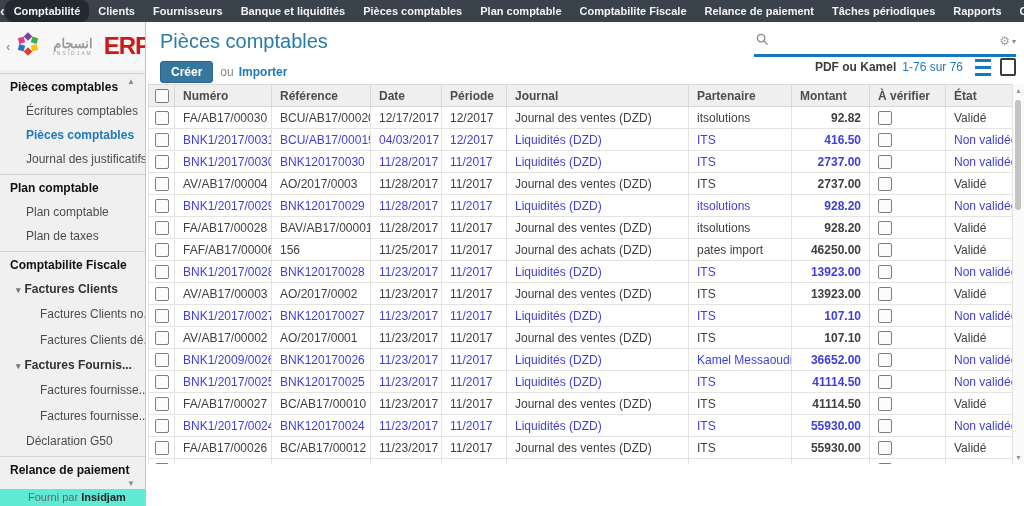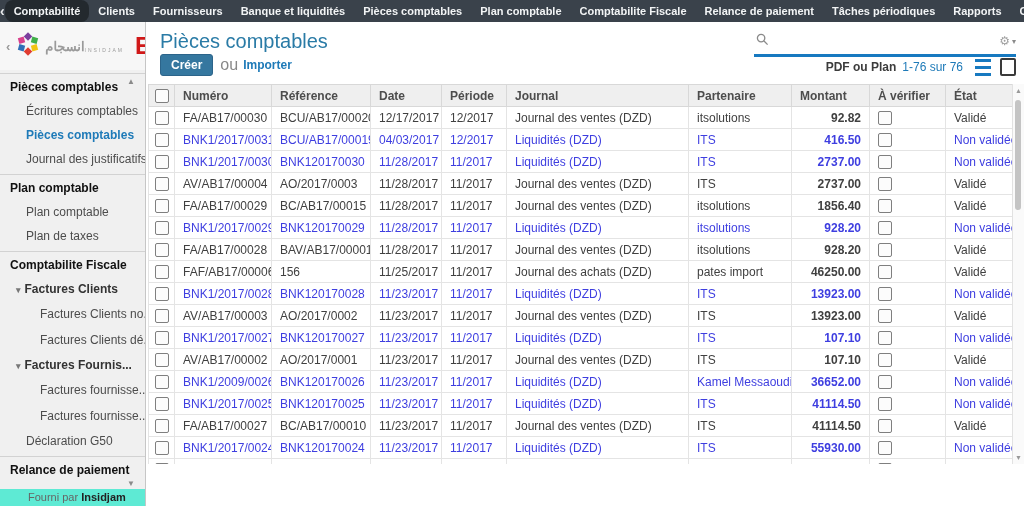--- a/index.html
+++ b/index.html
@@ -16,21 +16,21 @@
   .nav-item.active{background:#23292e;}
 
   
   .app{display:flex;height:484px;}
 
   
   .sidebar{width:145px;min-width:145px;background:#f0f0f0;border-right:1px solid #c6c6c6;
     position:relative;overflow:hidden;}
   .logo-row{height:48px;display:flex;align-items:center;background:#f7f7f7;padding:0 4px 0 6px;cursor:pointer;}
   .logo-back{color:#9a9a9a;font-size:13px;font-weight:bold;margin-right:3px;}
-  .logo-text{display:flex;flex-direction:row;align-items:flex-end;line-height:1;margin:0 3px 0 2px;}
+  .logo-text{display:flex;flex-direction:column;align-items:flex-start;line-height:1;margin:0 3px 0 10px;}
   .logo-arabic{font-size:13px;font-weight:bold;color:#9a9a9a;}
   .logo-latin{font-size:5px;letter-spacing:2px;color:#9a9a9a;margin-top:1px;}
   .logo-sep{width:1px;height:22px;background:#cfcfcf;margin:0 4px;}
   .logo-erp{font-size:24px;font-weight:900;color:#d01818;letter-spacing:-1px;}
 
   .sb-menu{font-size:12px;}
   .sb-link{padding:5px 8px 5px 26px;color:#4c4c4c;cursor:pointer;white-space:nowrap;overflow:hidden;}
   .sb-link.active{color:#1e7ab8;font-weight:bold;}
   .sb-header{padding:6px 8px 5px 10px;font-weight:bold;color:#111;border-top:1px solid #d2d2d2;
     margin-top:3px;white-space:nowrap;}
@@ -50,24 +50,24 @@
   .page-title{margin:0;padding:8px 0 0 14px;font-size:20px;font-weight:400;color:#2a7ba6;}
   .searchbox{position:absolute;top:8px;right:8px;width:262px;height:24px;
     border-bottom:3px solid #1779c0;display:flex;align-items:center;}
   .search-mag{margin:0 4px 2px 2px;}
   .search-input{flex:1;border:none;outline:none;background:transparent;font-size:12px;
     font-family:"Liberation Sans",sans-serif;min-width:20px;}
   .search-opts{display:flex;align-items:center;color:#a0a0a0;cursor:pointer;margin-bottom:2px;}
   .search-opts .gear{font-size:12px;}
   .search-opts .caret{font-size:8px;color:#8a8a8a;margin-left:2px;}
 
-  .controls{position:absolute;left:14px;top:32px;display:flex;align-items:center;}
+  .controls{position:absolute;left:14px;top:39px;display:flex;align-items:center;}
   .btn-create{background:#35779f;border:1px solid #2c648a;color:#fff;font-weight:bold;font-size:12px;
     padding:3px 10px;border-radius:3px;cursor:pointer;font-family:"Liberation Sans",sans-serif;}
-  .or-label{color:#888;font-size:16px;margin:0 5px 0 7px;}
+  .or-label{color:#888;font-size:12px;margin:0 5px 0 7px;}
   .import-link{color:#1e7ab8;font-size:12px;font-weight:bold;cursor:pointer;text-decoration:none;}
 
   .view-controls{position:absolute;right:8px;top:36px;display:flex;align-items:center;}
   .export-link{font-size:12px;font-weight:bold;color:#3c3c3c;cursor:pointer;text-decoration:none;}
   .pager{font-size:12px;color:#1e7ab8;margin-left:6px;cursor:pointer;}
   .list-icon{width:16px;height:11px;margin-left:12px;cursor:pointer;
     border-top:3px solid #1779c0;border-bottom:3px solid #1779c0;
     background:linear-gradient(#1779c0,#1779c0) center/16px 3px no-repeat;}
   .kanban-icon{width:12px;height:14px;border:2px solid #3a3a3a;border-radius:2px;background:#fff;
     margin-left:9px;cursor:pointer;}
@@ -184,21 +184,21 @@
           </span>
         </div>
 
         <div class="controls">
           <button class="btn-create">Créer</button>
           <span class="or-label">ou</span>
           <a class="import-link">Importer</a>
         </div>
 
         <div class="view-controls">
-          <a class="export-link">PDF ou Plan</a>
+          <a class="export-link">PDF ou Kamel</a>
           <span class="pager">1-76 sur 76</span>
           <span class="list-icon"></span>
           <span class="kanban-icon"></span>
         </div>
       </div>
 
       <div class="table-wrap">
         <table class="records">
           <colgroup>
             <col style="width:26px">
@@ -268,32 +268,20 @@
                 <td>AV/AB17/00004</td>
                 <td>AO/2017/0003</td>
                 <td>11/28/2017</td>
                 <td>11/2017</td>
                 <td>Journal des ventes (DZD)</td>
                 <td>ITS</td>
                 <td class="num">2737.00</td>
                 <td><span class="cb"></span></td>
                 <td>Validé</td>
               </tr>
-              <tr class="valid">
-                <td class="cb-col"><span class="cb"></span></td>
-                <td>FA/AB17/00029</td>
-                <td>BC/AB17/00015</td>
-                <td>11/28/2017</td>
-                <td>11/2017</td>
-                <td>Journal des ventes (DZD)</td>
-                <td>itsolutions</td>
-                <td class="num">1856.40</td>
-                <td><span class="cb"></span></td>
-                <td>Validé</td>
-              </tr>
               <tr class="draft">
                 <td class="cb-col"><span class="cb"></span></td>
                 <td>BNK1/2017/0029</td>
                 <td>BNK120170029</td>
                 <td>11/28/2017</td>
                 <td>11/2017</td>
                 <td>Liquidités (DZD)</td>
                 <td>itsolutions</td>
                 <td class="num">928.20</td>
                 <td><span class="cb"></span></td>
@@ -411,20 +399,32 @@
                 <td class="cb-col"><span class="cb"></span></td>
                 <td>BNK1/2017/0024</td>
                 <td>BNK120170024</td>
                 <td>11/23/2017</td>
                 <td>11/2017</td>
                 <td>Liquidités (DZD)</td>
                 <td>ITS</td>
                 <td class="num">55930.00</td>
                 <td><span class="cb"></span></td>
                 <td>Non validée</td>
+              </tr>
+              <tr class="valid">
+                <td class="cb-col"><span class="cb"></span></td>
+                <td>FA/AB17/00026</td>
+                <td>BC/AB17/00012</td>
+                <td>11/23/2017</td>
+                <td>11/2017</td>
+                <td>Journal des ventes (DZD)</td>
+                <td>ITS</td>
+                <td class="num">55930.00</td>
+                <td><span class="cb"></span></td>
+                <td>Validé</td>
               </tr>
               <tr class="draft">
                 <td class="cb-col"><span class="cb"></span></td>
                 <td>BNK1/2017/0023</td>
                 <td>BNK120170023</td>
                 <td>11/23/2017</td>
                 <td>11/2017</td>
                 <td>Liquidités (DZD)</td>
                 <td>ITS</td>
                 <td class="num">178.50</td>

